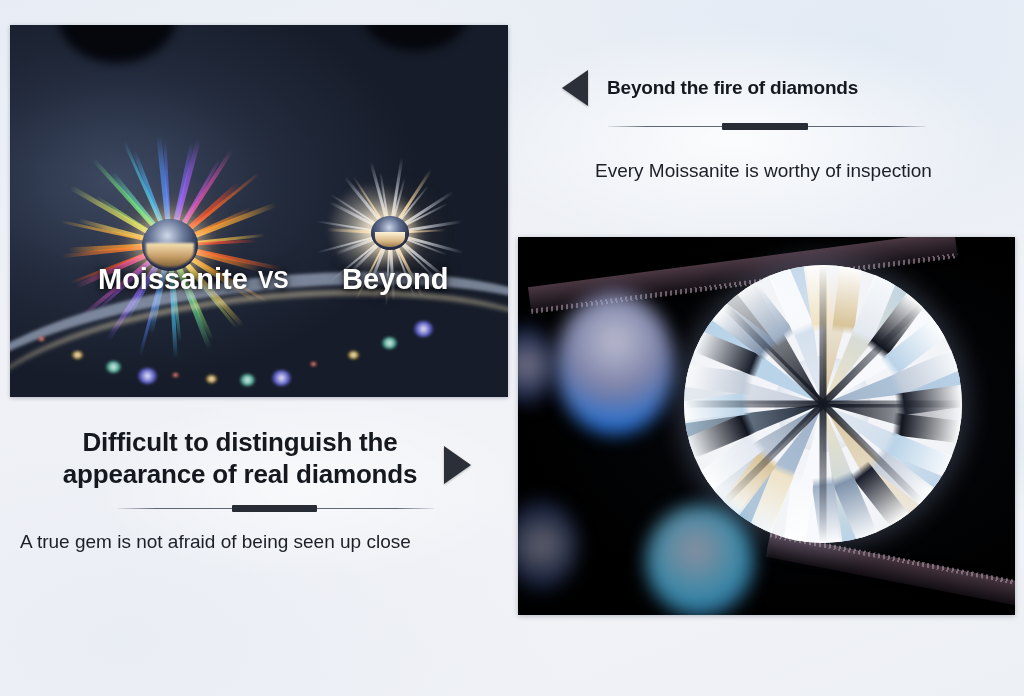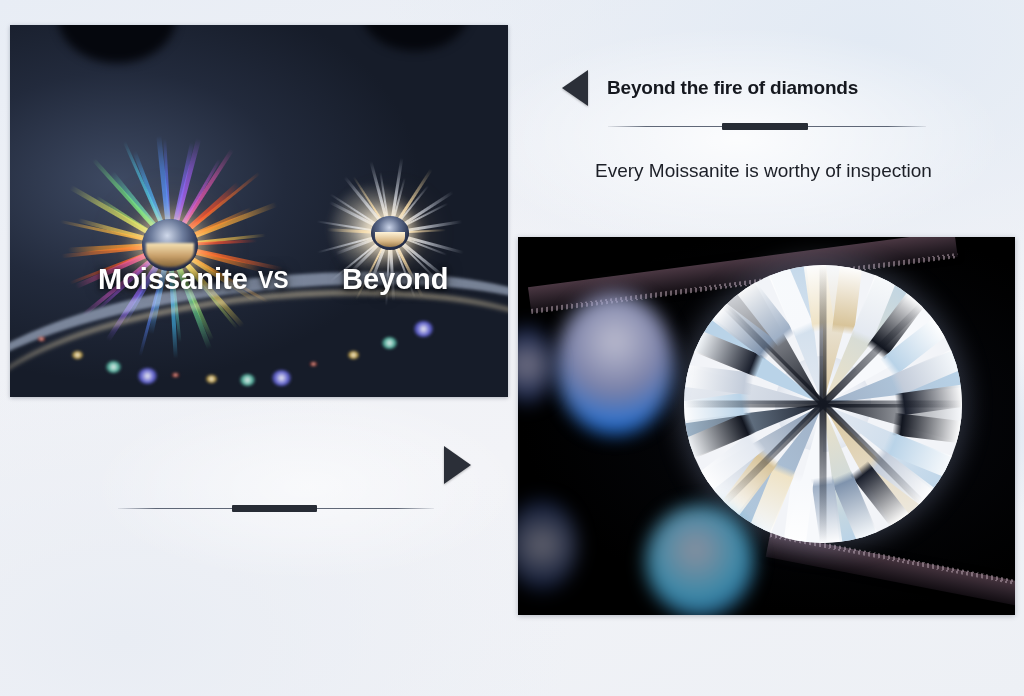--- a/index.html
+++ b/index.html
@@ -527,19 +527,21 @@
         <div class="star" style="transform: translate(-50%, 0px) rotate(270deg);"></div>
         <div class="star" style="transform: translate(-50%, 0px) rotate(315deg);"></div>
       </div>
 
     <div class="bokeh k1"></div>
     <div class="bokeh k2"></div>
     <div class="bokeh k3"></div>
     <div class="bokeh k4"></div>
   </div>
 
+  <div class="headline left-head">Difficult to distinguish the appearance of real diamonds</div>
   <div class="tri right-arrow"></div>
   <div class="rule left-rule">
     <div class="thin"></div>
     <div class="thick"></div>
   </div>
+  <div class="subcaption left-sub">A true gem is not afraid of being seen up close</div>
 
 </div>
 
 </body></html>

